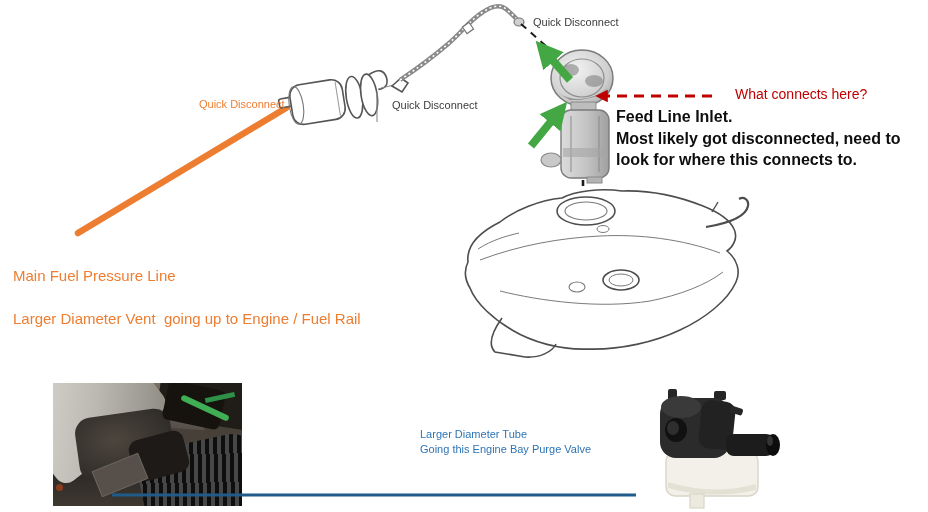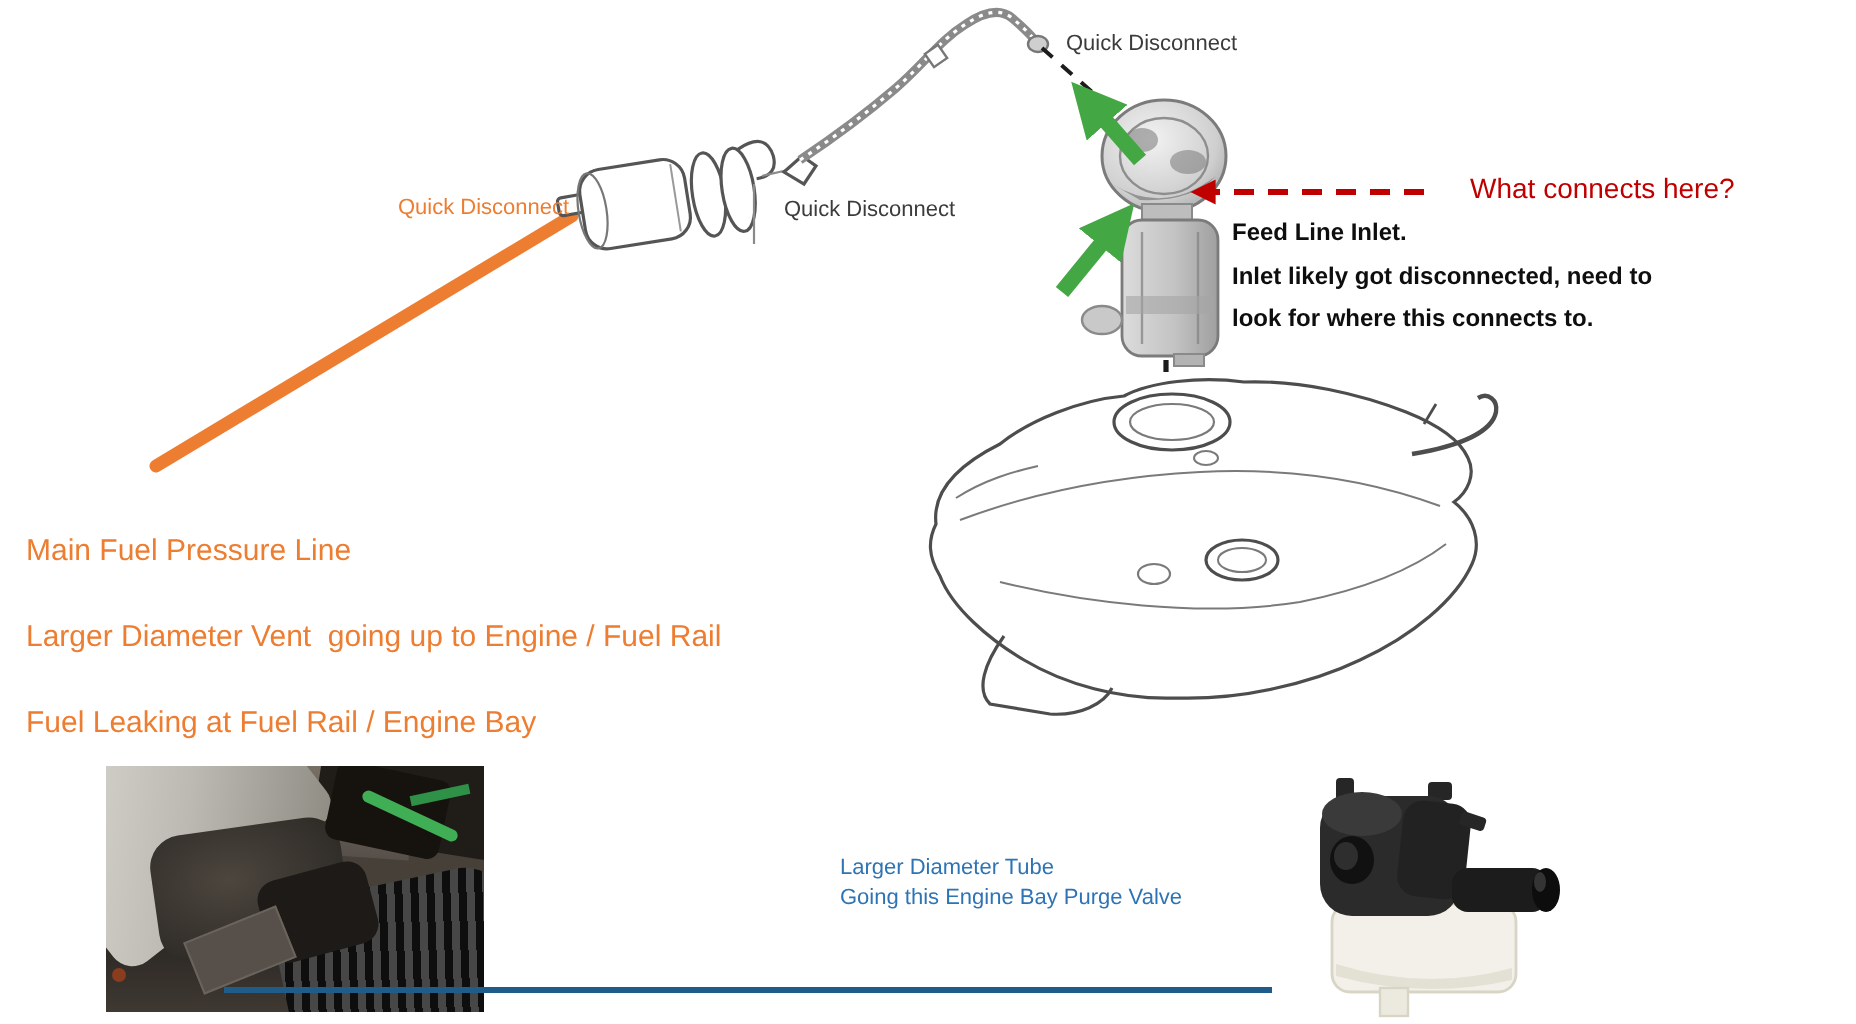--- a/index.html
+++ b/index.html
@@ -9,21 +9,21 @@
   }
   svg{display:block;}
   
   .lbl{position:absolute;white-space:nowrap;font-size:11px;color:#3c3c3c;}
   .lbl-qd-top{left:533px;top:16px;}
   .lbl-qd-mid{left:392px;top:99px;}
   .lbl-qd-left{left:199px;top:98px;color:#ED7D31;}
   .lbl-what{left:723px;top:86px;color:#C00000;font-size:14px;margin-left:12px;}
   .note-feed{
     position:absolute;left:616px;top:106px;width:312px;
-    font-size:12px;font-weight:bold;line-height:21.5px;color:#0e0e0e;
+    font-size:16px;font-weight:bold;line-height:21.5px;color:#0e0e0e;
   }
   .note-pressure{
     position:absolute;left:13px;top:240px;width:330px;
     font-size:15px;line-height:14.4px;color:#ED7D31;white-space:pre;
   }
   .note-vent{
     position:absolute;left:420px;top:427px;width:240px;
     font-size:11px;line-height:14.6px;color:#2E74B5;
   }
   
@@ -180,28 +180,27 @@
     <line x1="112" y1="495" x2="636" y2="495" stroke="#1F5C8A" stroke-width="3"></line>
   </svg>
 
   <div class="lbl lbl-qd-top text-layer-item">Quick Disconnect</div>
   <div class="lbl lbl-qd-mid text-layer-item">Quick Disconnect</div>
   <div class="lbl lbl-qd-left text-layer-item">Quick Disconnect</div>
   <div class="lbl lbl-what text-layer-item">What connects here?</div>
 
   <div class="note-feed text-layer-item">
     <div>Feed Line Inlet.</div>
-    <div>Inlet likely got disconnected, need to</div>
+    <div>Most likely got disconnected, need to</div>
     <div>look for where this connects to.</div>
   </div>
 
   <div class="note-pressure text-layer-item">
     <div>Main Fuel Pressure Line</div>
     <div>Larger Diameter Vent  going up to Engine / Fuel Rail</div>
-    <div>Fuel Leaking at Fuel Rail / Engine Bay</div>
   </div>
 
   <div class="note-vent text-layer-item">
     <div>Larger Diameter Tube</div>
     <div>Going this Engine Bay Purge Valve</div>
   </div>
 
 </div>
 
 </body></html>

